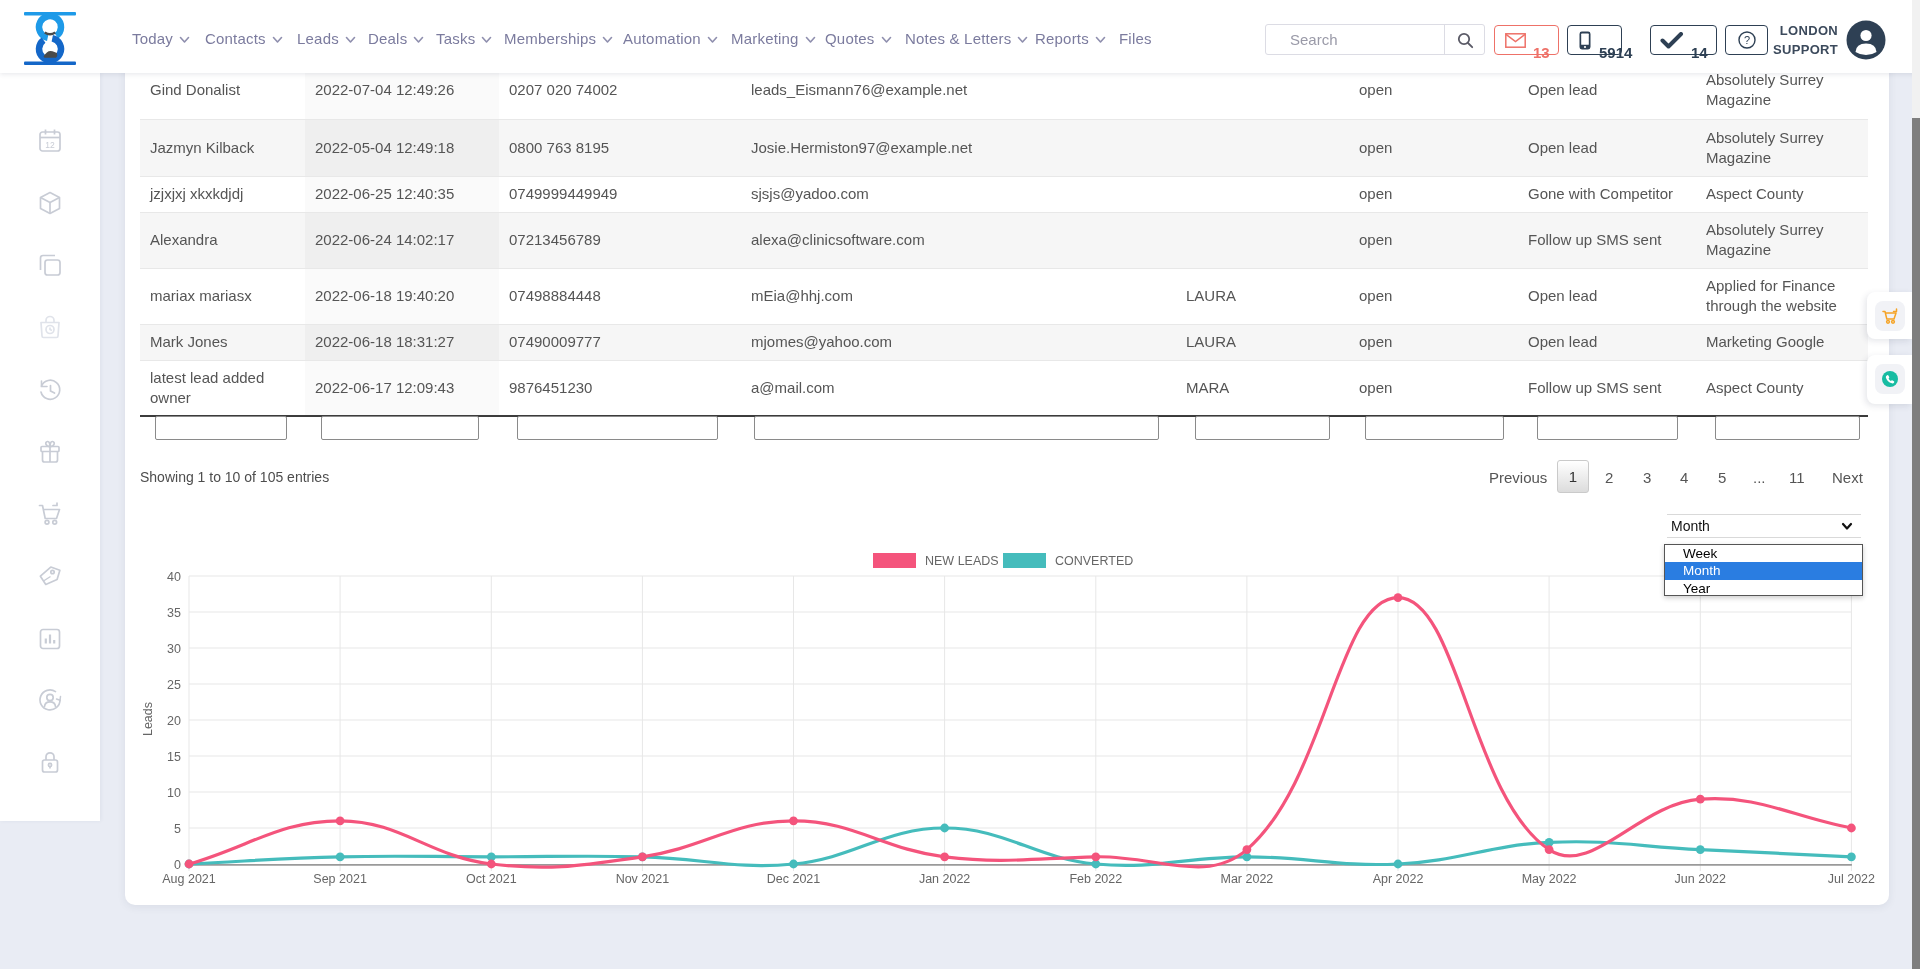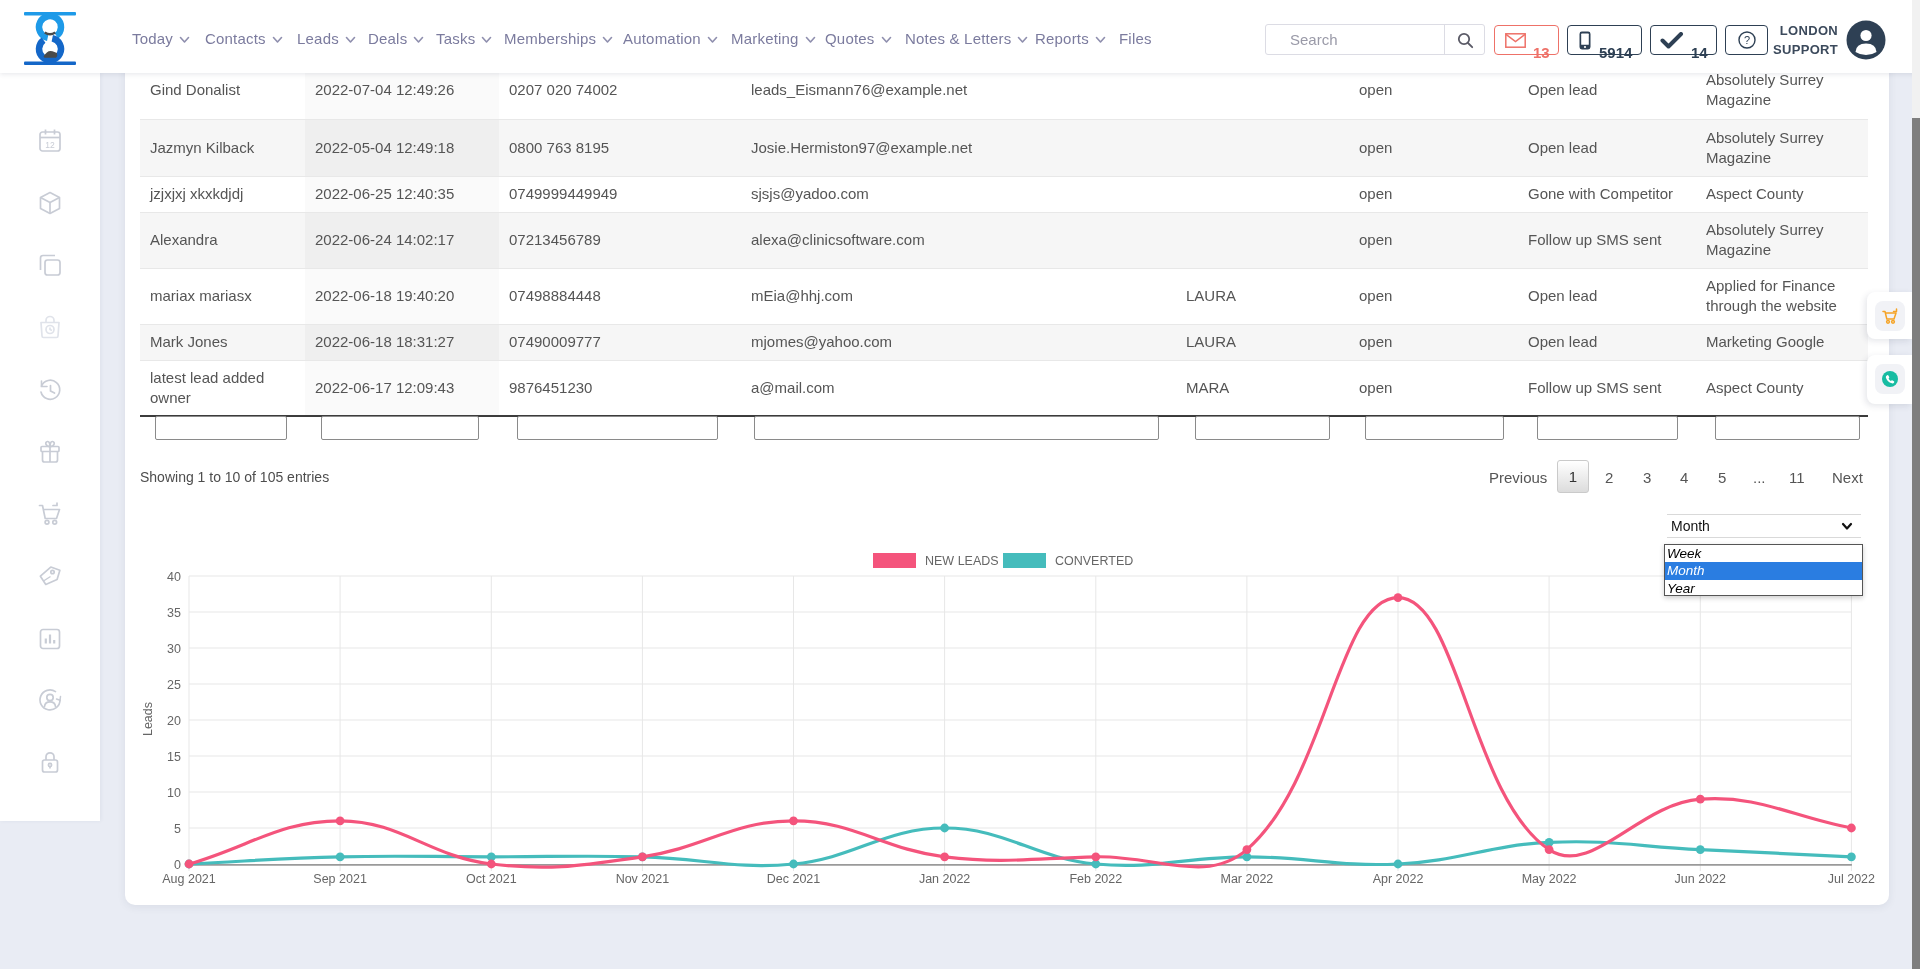--- a/index.html
+++ b/index.html
@@ -29,21 +29,21 @@
            border-radius:3px; background:linear-gradient(to bottom,#fff 0%,#dcdcdc 100%);
            color:#333; font-size:15px; text-align:center; line-height:31px; }
 
   
   .msel { position:absolute; left:1667px; top:514px; width:194px; height:24px; background:#fff;
           border-top:1px solid #d9d9d9; border-bottom:1px solid #d9d9d9;
           font-size:14px; color:#111; line-height:22px; padding-left:4px; }
   .msel .chev { position:absolute; right:8px; top:5px; }
   .mpop { position:absolute; left:1664px; top:544px; width:199px; height:52px; background:#fff;
           border:1px solid #555; box-shadow:0 2px 5px rgba(0,0,0,.2); font-size:13.5px; color:#000; z-index:40; }
-  .mpop div { height:17.3px; line-height:17.3px; padding-left:2px; font-weight:500;font-style:italic; }
+  .mpop div { height:17.3px; line-height:17.3px; padding-left:18px; font-weight:500; }
   .mpop .sel { background:#2a7de1; color:#fff; }
 
   
   .sidebar { position:absolute; left:0; top:73px; width:100px; height:748px; background:#fff;
              box-shadow:1px 0 4px rgba(40,50,80,.06); z-index:5; }
   .sideicon { position:absolute; left:36px; width:28px; height:28px; }
 
   
   .navbar { position:absolute; left:0; top:0; width:1920px; height:73px; background:#fff;
             box-shadow:0 1px 5px rgba(40,50,80,.12); z-index:10; }
@@ -413,21 +413,21 @@
   </div>
 
   <div class="topbtn red" style="left:1494px; width:65px;">
     <svg class="abs" style="left:10px; top:6.5px;" width="21" height="15" viewBox="0 0 21 15">
         <rect x="0.8" y="0.8" width="19.4" height="13.4" fill="none" stroke="#ee7168" stroke-width="1.5"></rect>
         <path d="M1 1.4 L10.5 8.6 L20 1.4" fill="none" stroke="#ee7168" stroke-width="1.5"></path>
       </svg>
     <span class="num" style="left:38px;">13</span>
   </div>
 
-  <div class="topbtn navy" style="left:1567px; width:75px;">
+  <div class="topbtn navy" style="left:1567px; width:55px;">
     <svg class="abs" style="left:11px; top:4.5px;" width="12" height="19" viewBox="0 0 12 19">
         <rect x="0.5" y="0.5" width="11" height="18" rx="2.4" fill="#2e4054"></rect>
         <rect x="2.2" y="2.6" width="7.6" height="11.2" rx="0.6" fill="#fff"></rect>
         <circle cx="6" cy="16" r="1.1" fill="#fff"></circle>
       </svg>
     <span class="num" style="left:31px;">5914</span>
   </div>
 
   <div class="topbtn navy" style="left:1650px; width:67px;">
     <svg class="abs" style="left:9px; top:6px;" width="24" height="17" viewBox="0 0 24 17">

